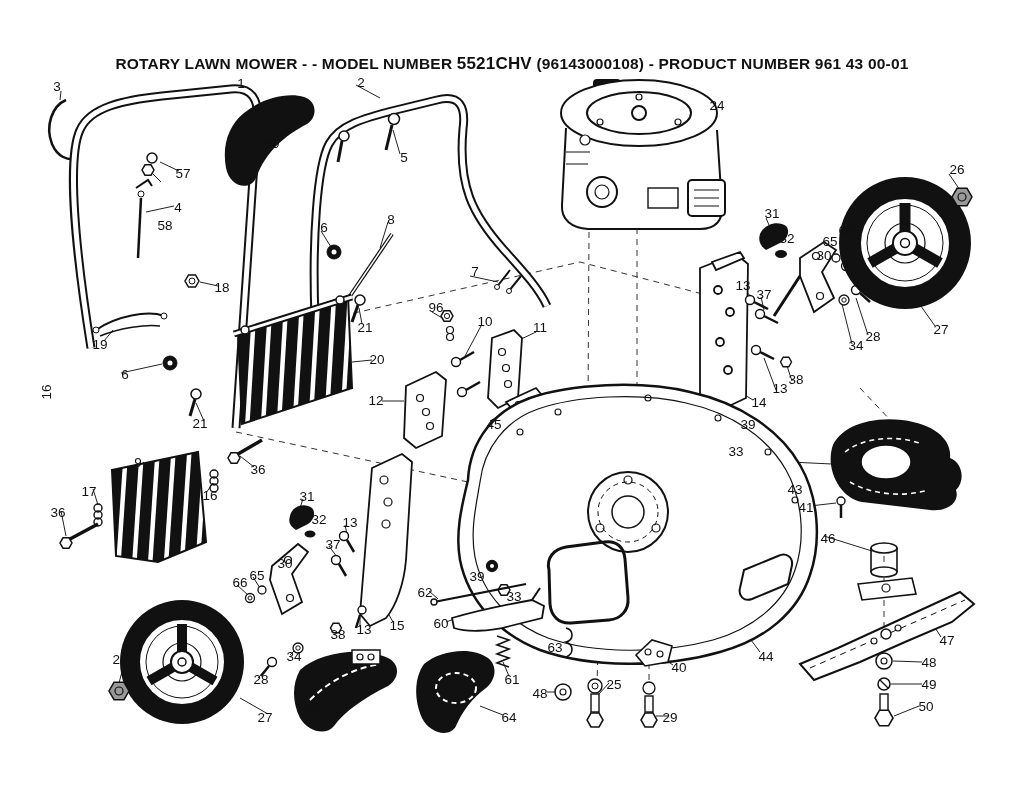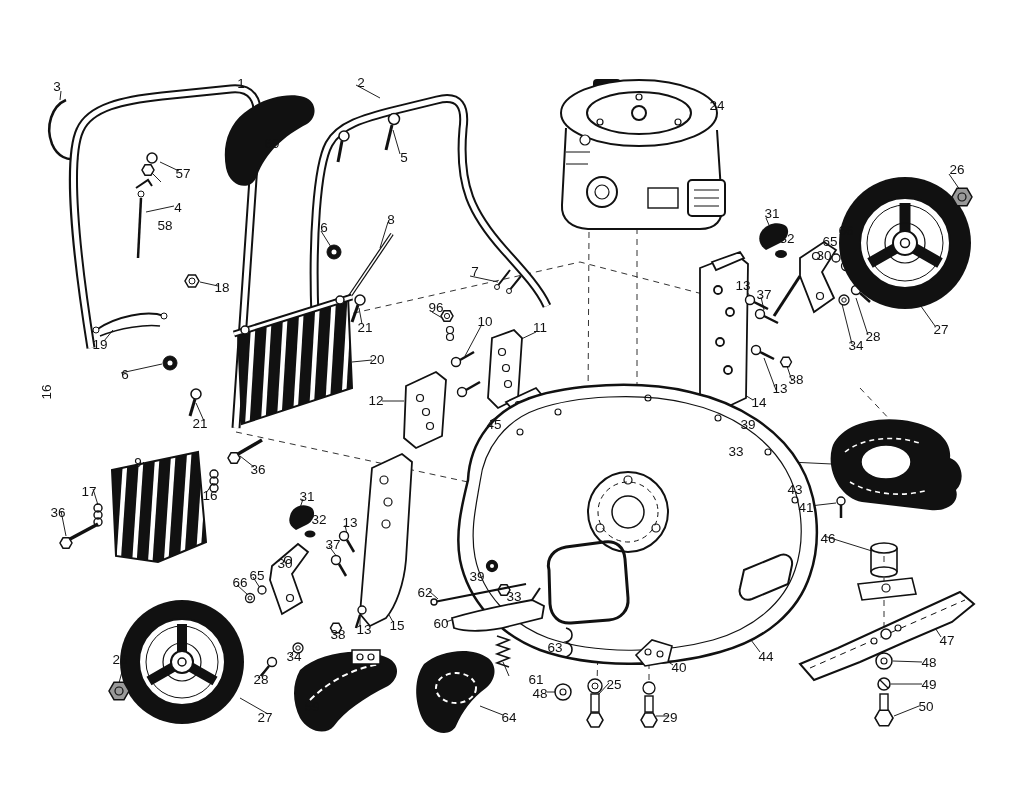--- a/index.html
+++ b/index.html
@@ -10,20 +10,25 @@
   svg.diagram{position:absolute;left:0;top:0;width:1024px;height:797px;}
   .callout-layer{position:absolute;left:0;top:0;width:1024px;height:797px;}
   .callout{position:absolute;transform:translate(-50%,-50%);font-size:13.5px;line-height:1;color:#111;}
   .callout.rotated{transform:translate(-50%,-50%) rotate(-90deg);}
 </style>
 </head>
 <body>
 
 <div class="stage">
 
+  <div class="title">
+    <span>ROTARY LAWN MOWER - - MODEL NUMBER</span>
+    <span class="model">5521CHV</span>
+    <span>(96143000108) - PRODUCT NUMBER 961 43 00-01</span>
+  </div>
 
   <svg class="diagram" viewBox="0 0 1024 797" xmlns="http://www.w3.org/2000/svg">
     <defs>
       <clipPath id="doorClip">
           <polygon points="238,332 348,296 352,388 242,424"></polygon>
         </clipPath>
       <clipPath id="panelClip">
           <polygon points="112,470 198,452 206,542 158,562 116,556"></polygon>
         </clipPath>
     </defs>
@@ -494,21 +499,21 @@
       <span class="callout" style="left: 364px; top: 630px;">13</span>
       <span class="callout" style="left: 441px; top: 624px;">60</span>
       <span class="callout" style="left: 338px; top: 635px;">38</span>
       <span class="callout" style="left: 294px; top: 657px;">34</span>
       <span class="callout" style="left: 766px; top: 657px;">44</span>
       <span class="callout" style="left: 947px; top: 641px;">47</span>
       <span class="callout" style="left: 555px; top: 648px;">63</span>
       <span class="callout" style="left: 261px; top: 680px;">28</span>
       <span class="callout" style="left: 120px; top: 660px;">26</span>
       <span class="callout" style="left: 929px; top: 663px;">48</span>
-      <span class="callout" style="left: 512px; top: 680px; margin-left: 24px;">61</span>
+      <span class="callout" style="left: 512px; top: 680px;">61</span>
       <span class="callout" style="left: 679px; top: 668px;">40</span>
       <span class="callout" style="left: 614px; top: 685px;">25</span>
       <span class="callout" style="left: 929px; top: 685px; text-align: right;">49</span>
       <span class="callout" style="left: 540px; top: 694px;">48</span>
       <span class="callout" style="left: 926px; top: 707px;">50</span>
       <span class="callout" style="left: 265px; top: 718px;">27</span>
       <span class="callout" style="left: 312px; top: 707px;">59</span>
       <span class="callout" style="left: 670px; top: 718px;">29</span>
       <span class="callout" style="left: 509px; top: 718px;">64</span>
     </div>

